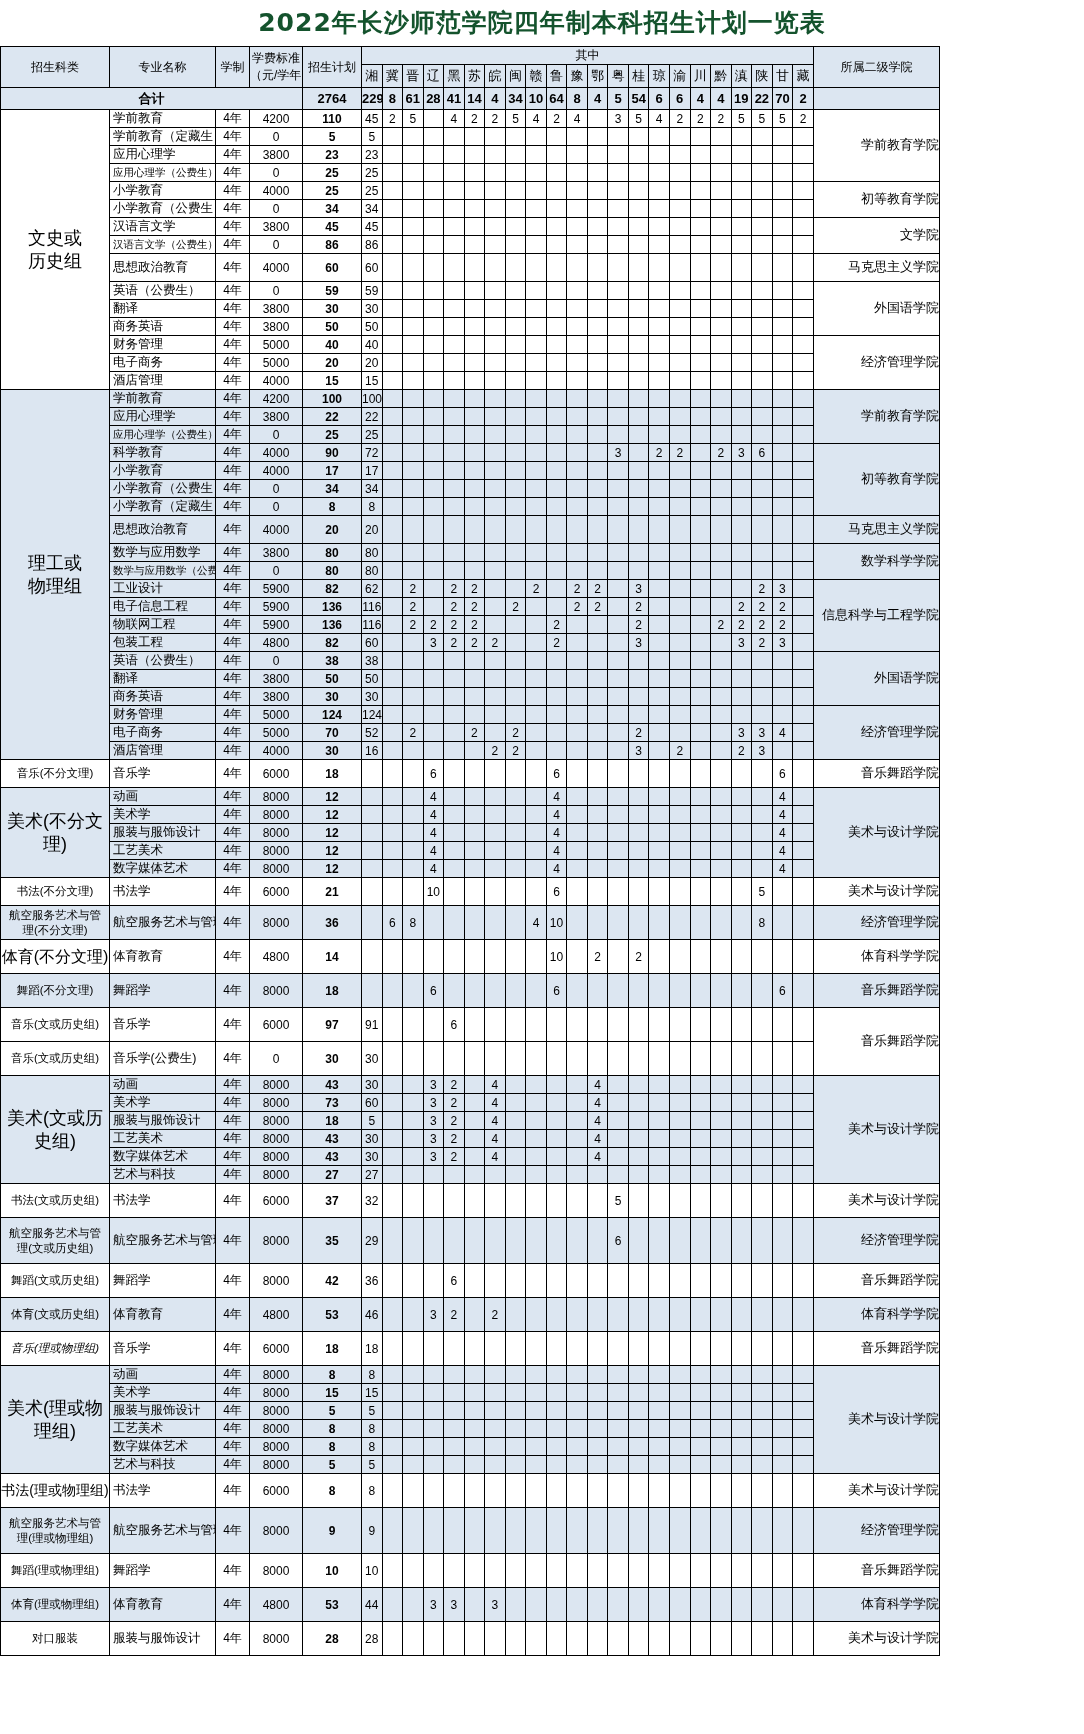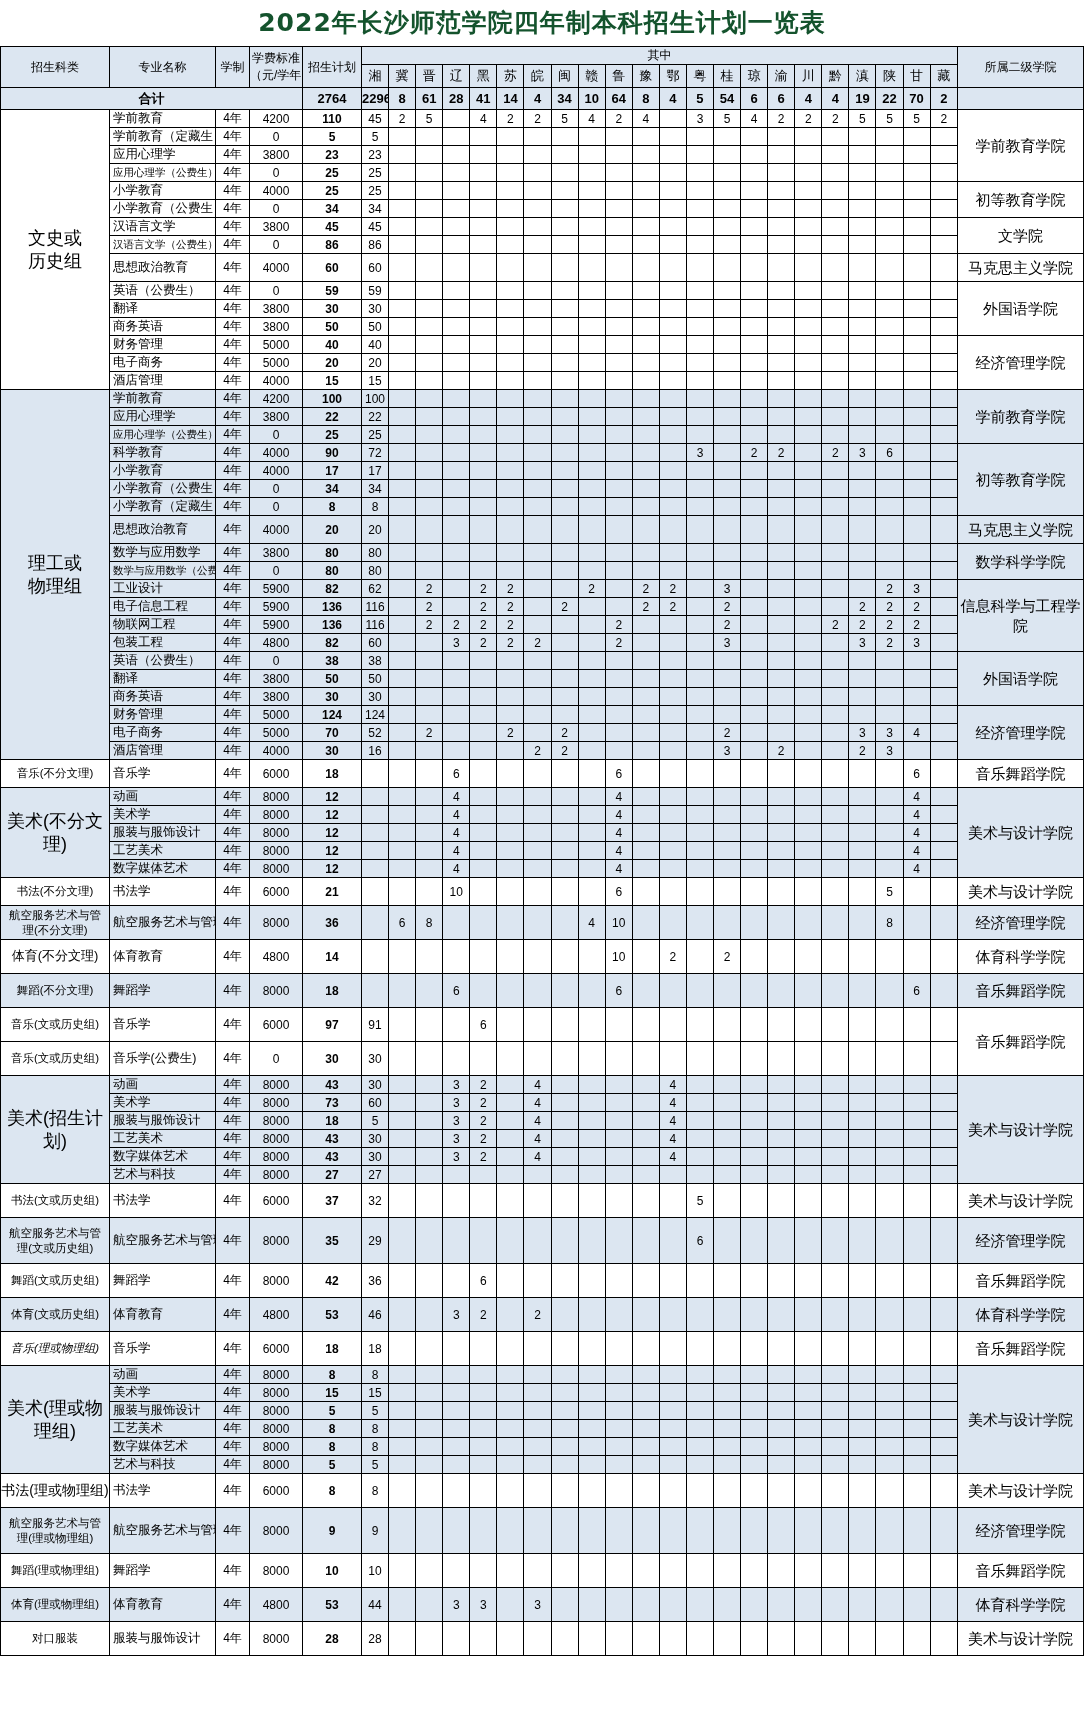--- a/index.html
+++ b/index.html
@@ -13,21 +13,21 @@
     text-align:center;
     font-size:25px;
     font-weight:bold;
     letter-spacing:1px;
     padding:6px 0 7px 0;
     color:#14532d;
     font-family:"DejaVu Sans","Liberation Sans",sans-serif;
   }
   table{
     border-collapse:collapse;
-    width:1084px;
+    width:940px;
     table-layout:fixed;
     font-size:11px;
     color:#000;
   }
   td,th{
     border:1px solid #000;
     text-align:center;
     vertical-align:middle;
     padding:0;
     overflow:hidden;
@@ -40,21 +40,21 @@
     height:18px;
   }
   .hdr-tall{height:38px;}
   .prov-hdr{font-size:13px;height:22px;}
   .qz{height:16px;font-size:12px;}
   .total-row td{background:#dce6f1;font-weight:bold;font-size:13px;height:21px;}
   .total-label{font-size:14px;font-weight:bold;}
   tbody td{height:17px;font-size:12px;}
   td.major{text-align:left;padding-left:3px;font-size:12.5px;}
   td.cat{font-size:18px;line-height:1.25;white-space:normal;}
-  td.college{font-size:15px;white-space:normal;line-height:1.3;}
+  td.college{font-size:13px;white-space:normal;line-height:1.3;text-align:right;}
   td.plan{font-weight:bold;}
   tr.band-a td{background:#ffffff;}
   tr.band-b td{background:#dce6f1;}
   .c-cat{width:108px;}
   .c-major{width:105px;}
   .c-year{width:33px;}
   .c-fee{width:52px;}
   .c-plan{width:58px;}
   .c-xiang{width:36px;}
   .c-p{width:22px;}
@@ -1368,21 +1368,21 @@
           <td class="c-p"></td>
           <td class="c-p"></td>
           <td class="c-p"></td>
           <td class="c-p"></td>
           <td class="c-p">8</td>
           <td class="c-p"></td>
           <td class="c-p"></td>
           <td class="college c-college" rowspan="1">经济管理学院</td>
         </tr>
         <tr class="band-a" style="height: 34px;">
-          <td class="cat c-cat" rowspan="1" style="font-size: 13px;">
+          <td class="cat c-cat" rowspan="1" style="font-size: 16px;">
             <div>体育(不分文理)</div>
           </td>
           <td class="major c-major">体育教育</td>
           <td class="c-year">4年</td>
           <td class="c-fee">4800</td>
           <td class="c-plan plan">14</td>
           <td class="c-xiang"></td>
           <td class="c-p"></td>
           <td class="c-p"></td>
           <td class="c-p"></td>
@@ -1496,21 +1496,21 @@
           <td class="c-p"></td>
           <td class="c-p"></td>
           <td class="c-p"></td>
           <td class="c-p"></td>
           <td class="c-p"></td>
           <td class="c-p"></td>
           <td class="c-p"></td>
         </tr>
         <tr class="band-b">
           <td class="cat c-cat" rowspan="6">
-            <div>美术(招生计划)</div>
+            <div>美术(文或历史组)</div>
           </td>
           <td class="major c-major">动画</td>
           <td class="c-year">4年</td>
           <td class="c-fee">8000</td>
           <td class="c-plan plan">43</td>
           <td class="c-xiang">30</td>
           <td class="c-p"></td>
           <td class="c-p"></td>
           <td class="c-p">3</td>
           <td class="c-p">2</td>

